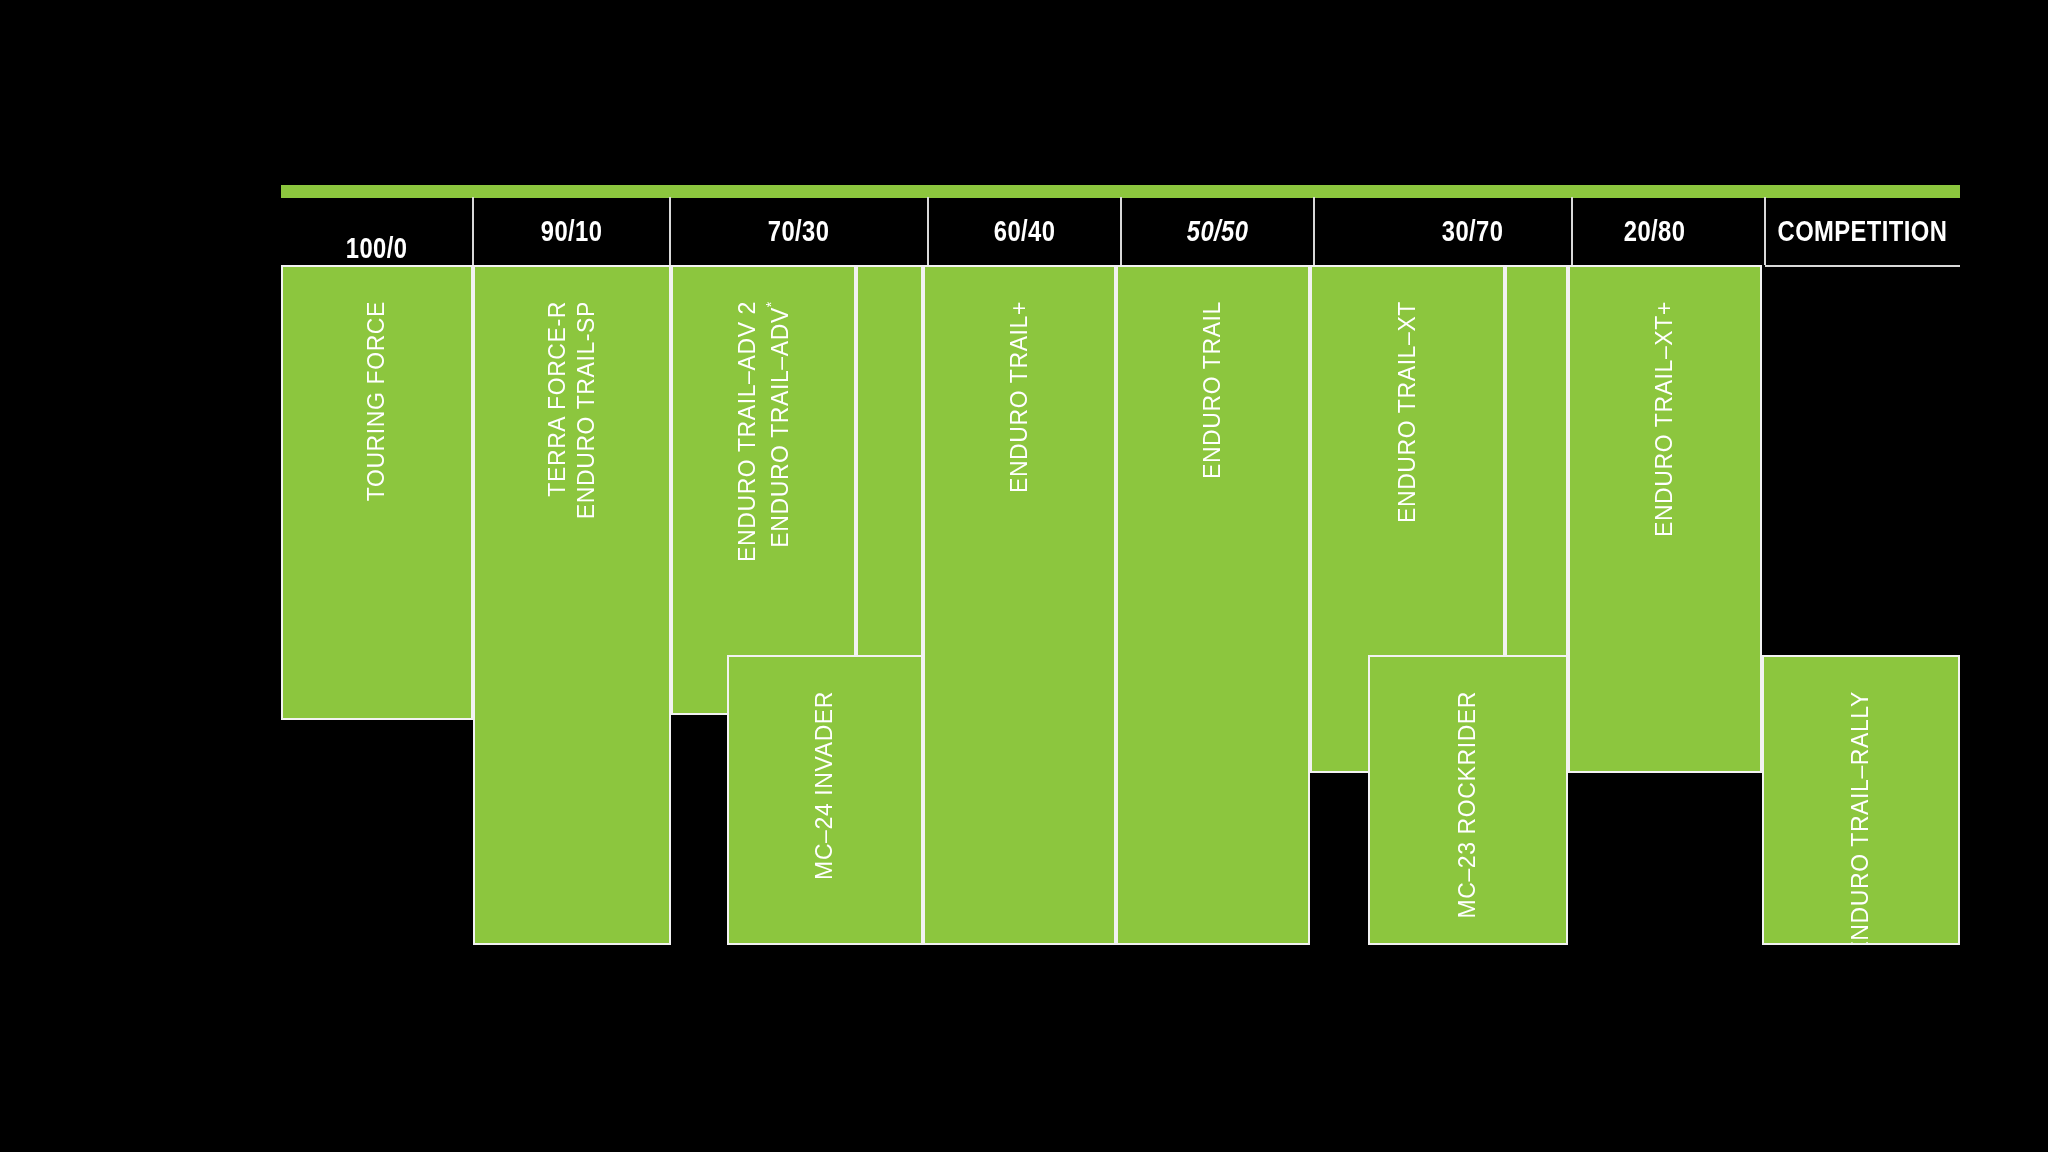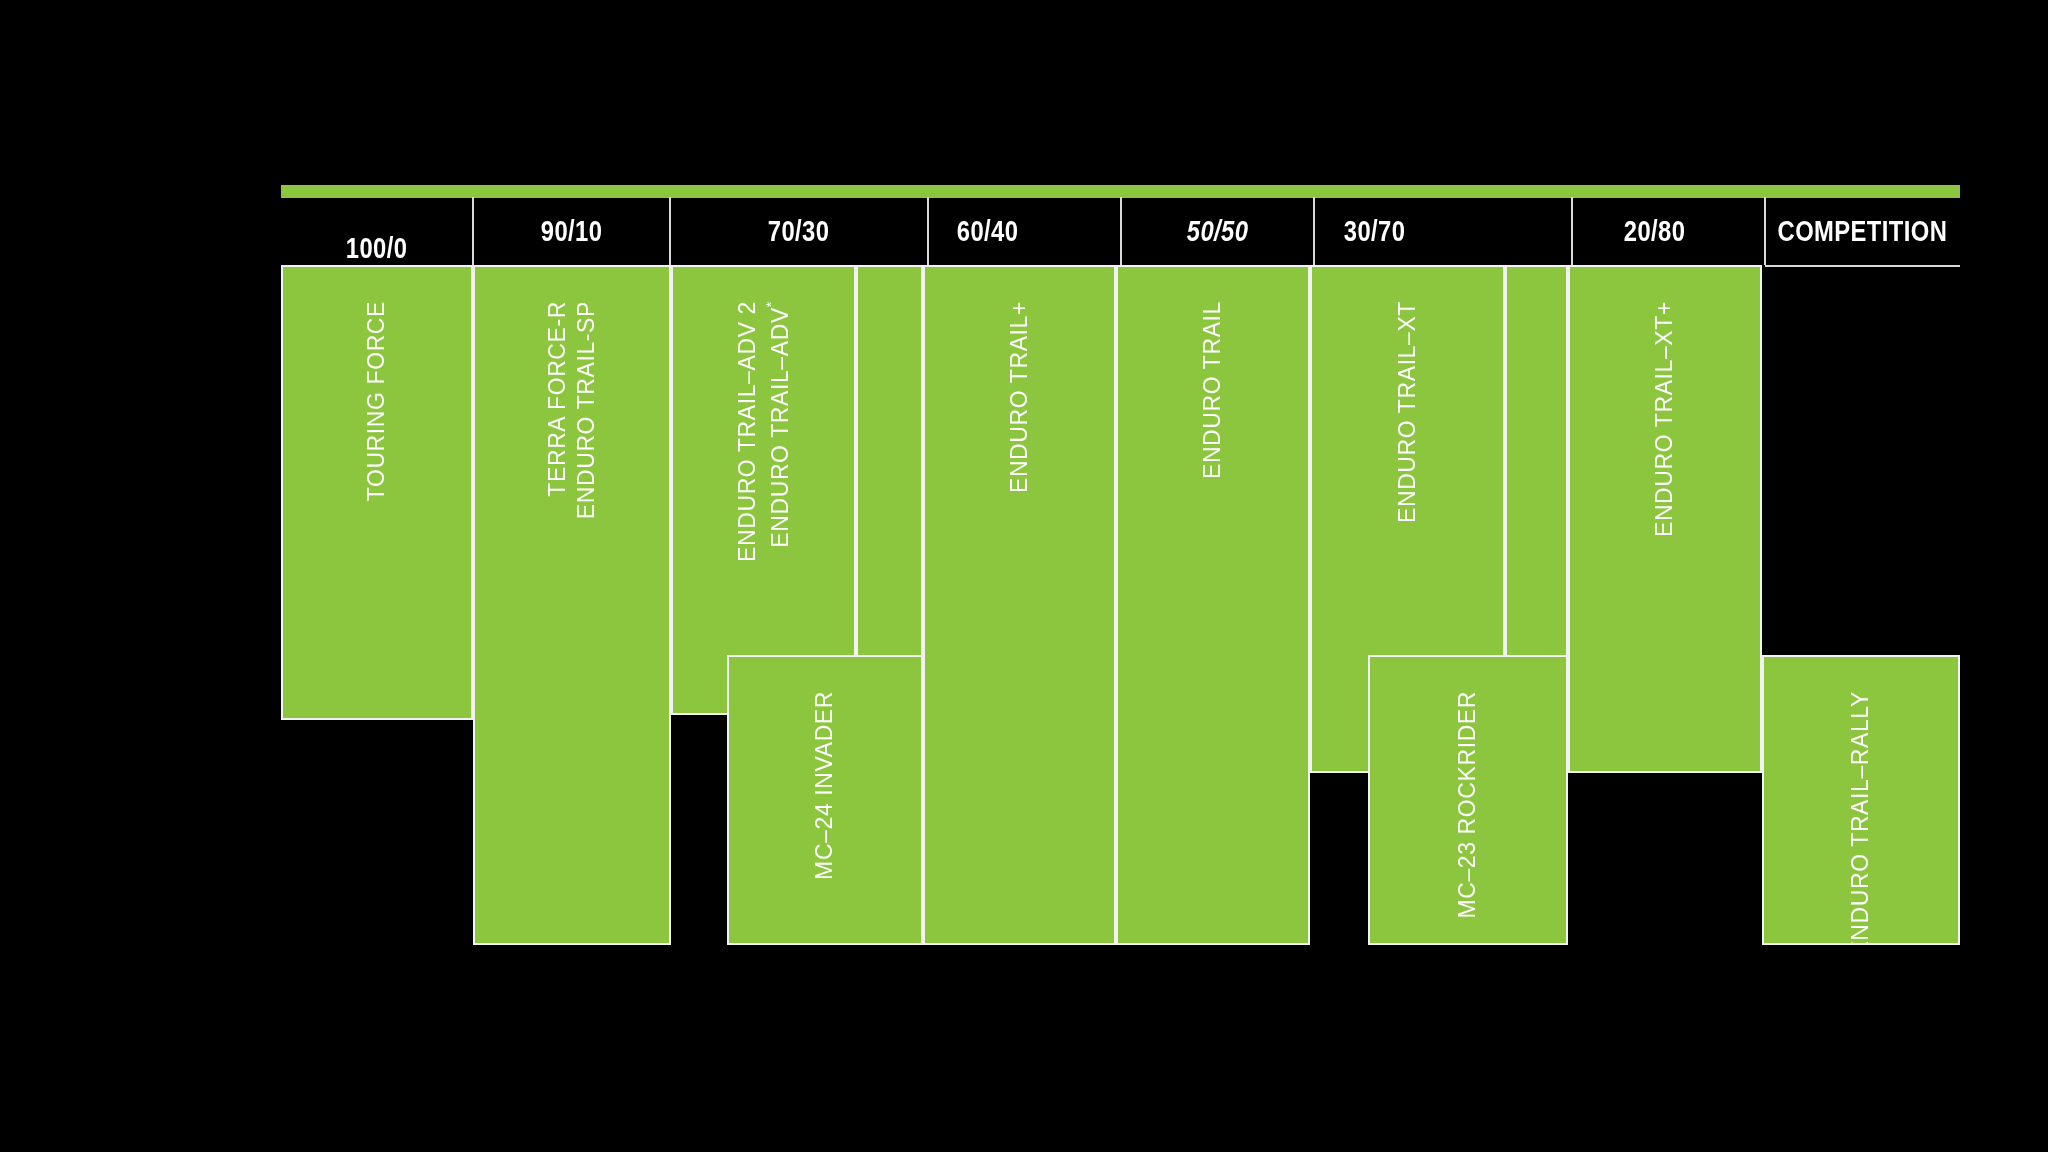--- a/index.html
+++ b/index.html
@@ -123,27 +123,27 @@
 
     <div class="header-cell" style="left:0px; width:193px;align-items:flex-end;">
       <span class="hdr-txt">100/0</span>
     </div>
     <div class="header-cell" style="left:193px; width:197px;">
       <span class="hdr-txt">90/10</span>
     </div>
     <div class="header-cell" style="left:390px; width:258px;">
       <span class="hdr-txt">70/30</span>
     </div>
-    <div class="header-cell" style="left:611px; width:193px;">
+    <div class="header-cell" style="left:648px; width:193px;">
       <span class="hdr-txt">60/40</span>
     </div>
     <div class="header-cell" style="left:841px; width:193px;font-style:italic;">
       <span class="hdr-txt">50/50</span>
     </div>
-    <div class="header-cell" style="left:988px; width:214px;">
+    <div class="header-cell" style="left:1086px; width:214px;">
       <span class="hdr-txt">30/70</span>
     </div>
     <div class="header-cell" style="left:1292px; width:165px;">
       <span class="hdr-txt">20/80</span>
     </div>
     <div class="header-cell" style="left:1485px; width:195px;">
       <span class="hdr-txt">COMPETITION</span>
     </div>
 
     <div class="header-sep" style="left:192px;"></div>

